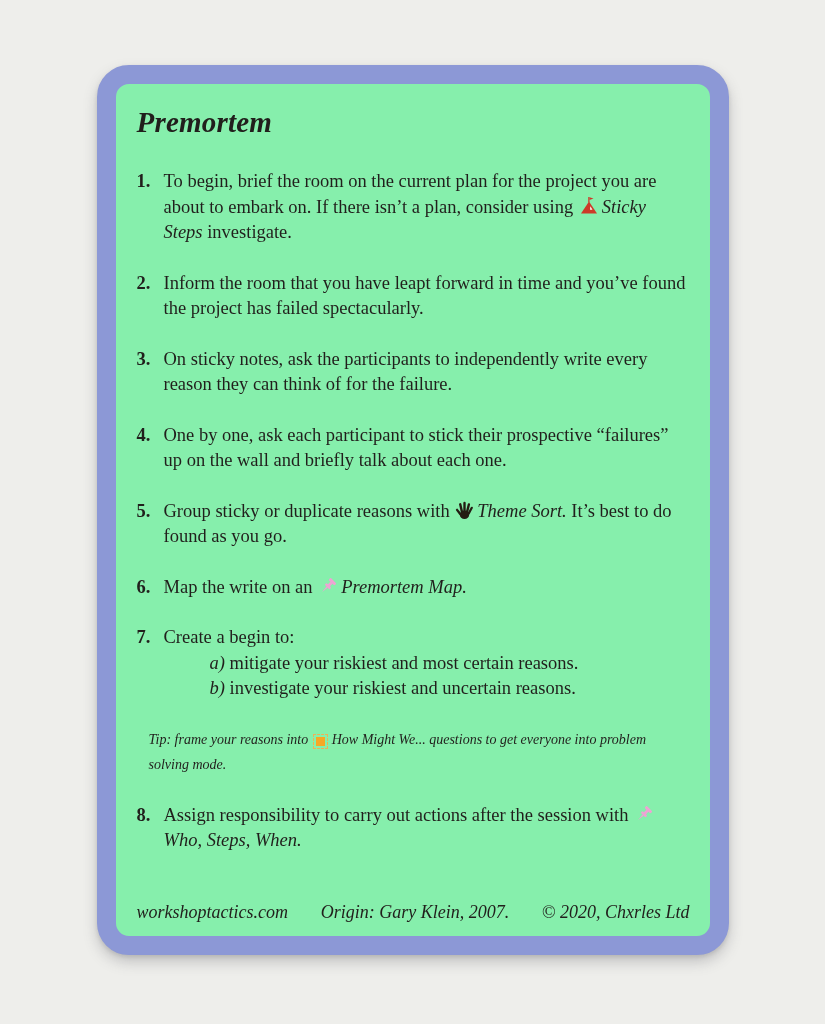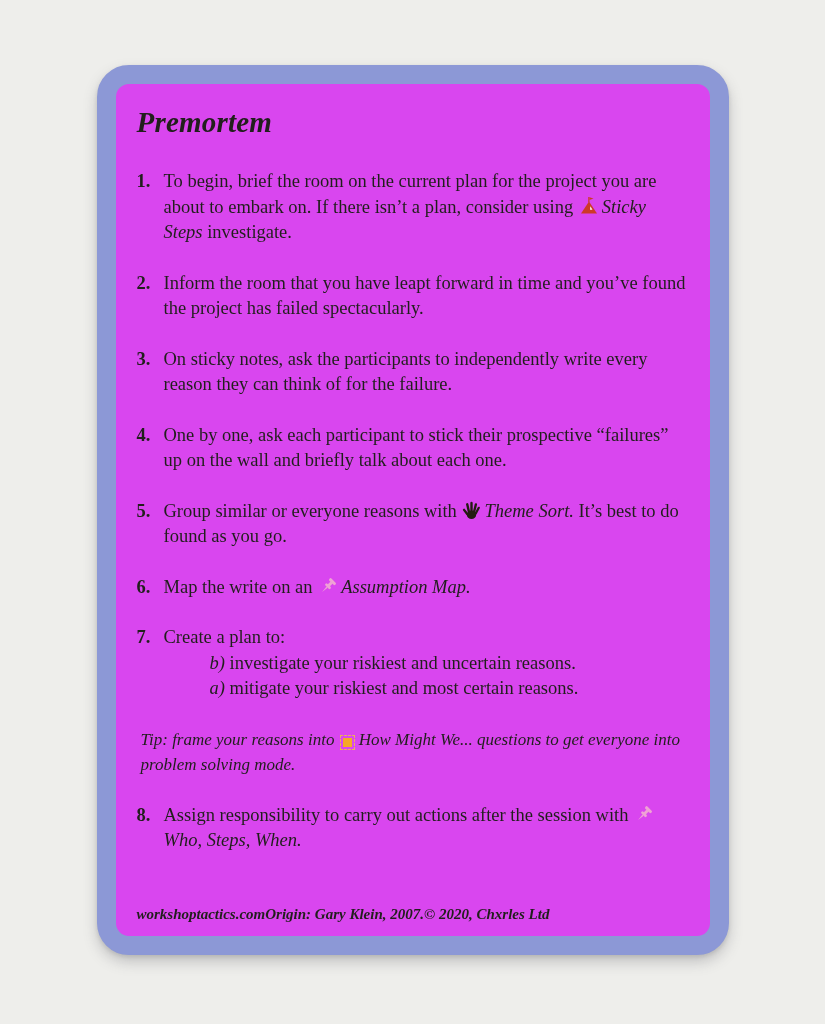--- a/index.html
+++ b/index.html
@@ -6,21 +6,21 @@
   body {
     width: 825px; height: 1024px;
     background: #eeeeeb;
     font-family: "Liberation Serif", serif;
     overflow: hidden;
   }
   .card {
     box-sizing: border-box;
     width: 632px; height: 890px;
     margin: 65px auto 0;
-    background: #d946ef;
+    background: #86efac;
     border: 19px solid #8c98d6;
     border-radius: 32px;
     box-shadow: 0 7px 14px rgba(80,80,90,0.28), 0 2px 4px rgba(0,0,0,0.10);
     position: relative;
     color: #211f1c;
   }
   .inner {
     position: absolute; inset: 0;
     padding: 12px 20px 0 21px;
   }
@@ -38,32 +38,32 @@
     line-height: 25.5px;
     margin-bottom: 25px;
   }
   .num { width: 27px; flex-shrink: 0; font-weight: bold; }
   .body { flex: 1; }
   .bi { font-weight: normal; font-style: italic; }
   .sub { margin-left: 46px; }
   .marker { font-style: italic; }
   .tip {
     font-style: italic;
-    font-size: 17px;
+    font-size: 14px;
     line-height: 25.5px;
-    margin: 0 0 25px 4px;
+    margin: 0 0 25px 12px;
   }
   .footer {
     position: absolute;
     left: 21px; right: 20px; bottom: 13px;
     display: flex;
-    justify-content: flex-start;
+    justify-content: space-between;
     align-items: baseline;
-    font-size: 15px;
-    font-weight: bold;
+    font-size: 18px;
+    font-weight: normal;
     font-style: italic;
   }
   .icon {
     display: inline-block;
     vertical-align: -3px;
     margin: 0 3px 0 1px;
     line-height: 0;
   }
   .icon.pin { vertical-align: -4px; }
   .hmw-box {
@@ -107,50 +107,50 @@
         <span class="body">On sticky notes, ask the participants to independently write every reason they can think of for the failure.</span>
       </div>
 
       <div class="item">
         <span class="num">4.</span>
         <span class="body">One by one, ask each participant to stick their prospective “failures” up on the wall and briefly talk about each one.</span>
       </div>
 
       <div class="item">
         <span class="num">5.</span>
-        <span class="body"><span>Group similar or everyone reasons with </span><span class="icon"><svg width="19" height="19" viewBox="0 0 24 24">
+        <span class="body"><span>Group sticky or duplicate reasons with </span><span class="icon"><svg width="19" height="19" viewBox="0 0 24 24">
                 <g stroke="#241c12" fill="#241c12" stroke-linecap="round">
                   <line x1="12" y1="14" x2="12" y2="2.6" stroke-width="3"></line>
                   <line x1="8.8" y1="14" x2="6.6" y2="4.2" stroke-width="3"></line>
                   <line x1="15.2" y1="14" x2="17.5" y2="4.4" stroke-width="3"></line>
                   <line x1="17.4" y1="15.6" x2="21.2" y2="8.6" stroke-width="2.8"></line>
                   <line x1="6.6" y1="16.4" x2="2.6" y2="11.2" stroke-width="3"></line>
                   <ellipse cx="12" cy="17.4" rx="5.9" ry="5.4" stroke="none"></ellipse>
                 </g>
               </svg></span><span class="bi">Theme Sort.</span><span> It’s best to do found as you go.</span></span>
       </div>
 
       <div class="item">
         <span class="num">6.</span>
         <span class="body"><span>Map the write on an </span><span class="icon pin"><svg width="20" height="20" viewBox="0 0 24 24">
                 <g transform="rotate(45 12 11)" fill="#efa3d4">
                   <rect x="7" y="1.6" width="10" height="3.6" rx="1.5"></rect>
                   <rect x="10.2" y="4.8" width="3.6" height="5"></rect>
                   <rect x="7.8" y="9.4" width="8.4" height="3.2" rx="1.5"></rect>
                   <path d="M11.1 12.6 H12.9 L12 21 Z"></path>
                 </g>
-              </svg></span><span class="bi">Assumption Map.</span></span>
+              </svg></span><span class="bi">Premortem Map.</span></span>
       </div>
 
       <div class="item">
         <span class="num">7.</span>
         <span class="body">
-          <span>Create a plan to:</span>
+          <span>Create a begin to:</span>
+          <div class="sub"><span class="marker">a)</span><span> mitigate your riskiest and most certain reasons.</span></div>
           <div class="sub"><span class="marker">b)</span><span> investigate your riskiest and uncertain reasons.</span></div>
-          <div class="sub"><span class="marker">a)</span><span> mitigate your riskiest and most certain reasons.</span></div>
         </span>
       </div>
 
       <div class="tip"><span>Tip: frame your reasons into </span><span class="hmw-box">
             <span class="hmw-fill"></span>
           </span><span class="bi">How Might We...</span><span> questions to get everyone into problem solving mode.</span></div>
 
       <div class="item">
         <span class="num">8.</span>
         <span class="body"><span>Assign responsibility to carry out actions after the session with </span><span class="icon pin"><svg width="20" height="20" viewBox="0 0 24 24">

